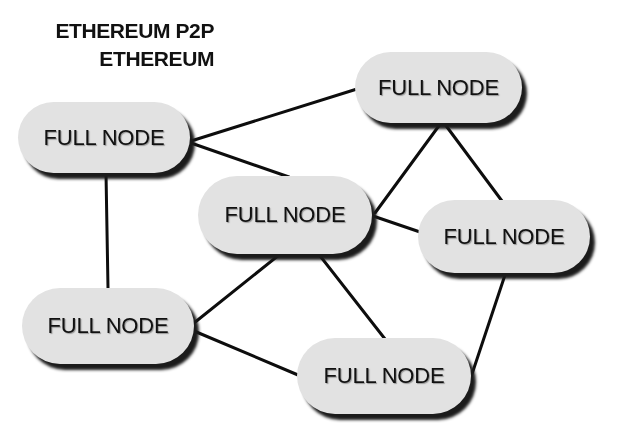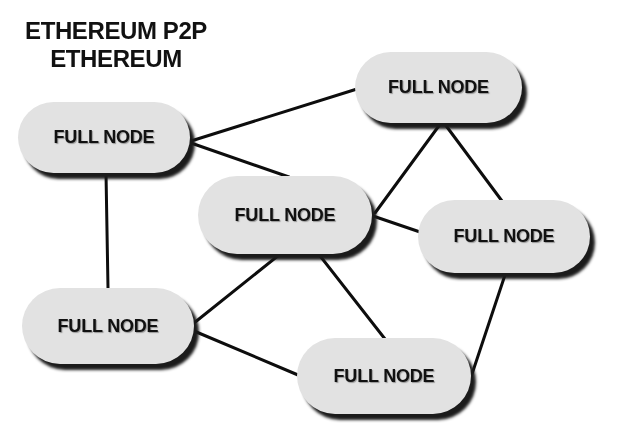--- a/index.html
+++ b/index.html
@@ -29,39 +29,39 @@
   .edge-layer line {
     stroke: var(--edge, #0d0d0d);
     stroke-width: 3;
     stroke-linecap: round;
   }
   .diagram-title {
     position: absolute;
     left: 18px;
     top: 17px;
     width: 196px;
-    text-align: center;
+    text-align: right;
     font-weight: bold;
-    font-size: 24px;
+    font-size: 21px;
     line-height: 28px;
     letter-spacing: -0.4px;
     color: var(--text, #111111);
   }
   .node {
     position: absolute;
     background: var(--node-fill, #e2e2e2);
     border-radius: 48px;
     box-shadow: 5px 6px 3px var(--node-shadow, #1b1b1b);
     display: flex;
     align-items: center;
     justify-content: center;
   }
   .node-label {
-    font-weight: bold;
-    font-size: 18px;
+    font-weight: normal;
+    font-size: 22px;
     letter-spacing: -0.2px;
     color: var(--text, #111111);
     text-shadow: 1px 1px 1px rgba(90, 90, 90, 0.55);
     white-space: nowrap;
   }
 </style>
 </head>
 <body>
 
 <div class="canvas">

